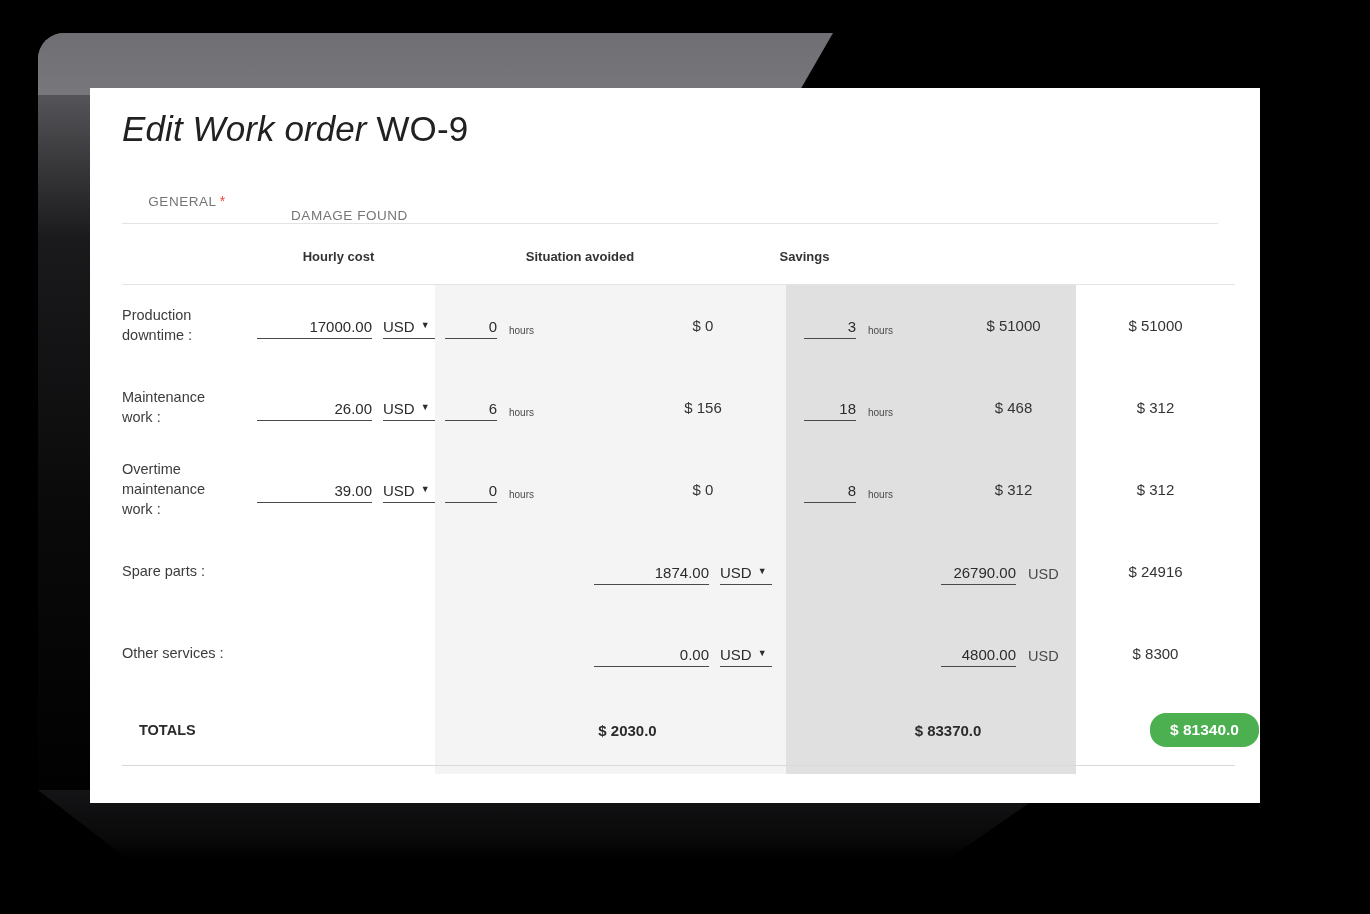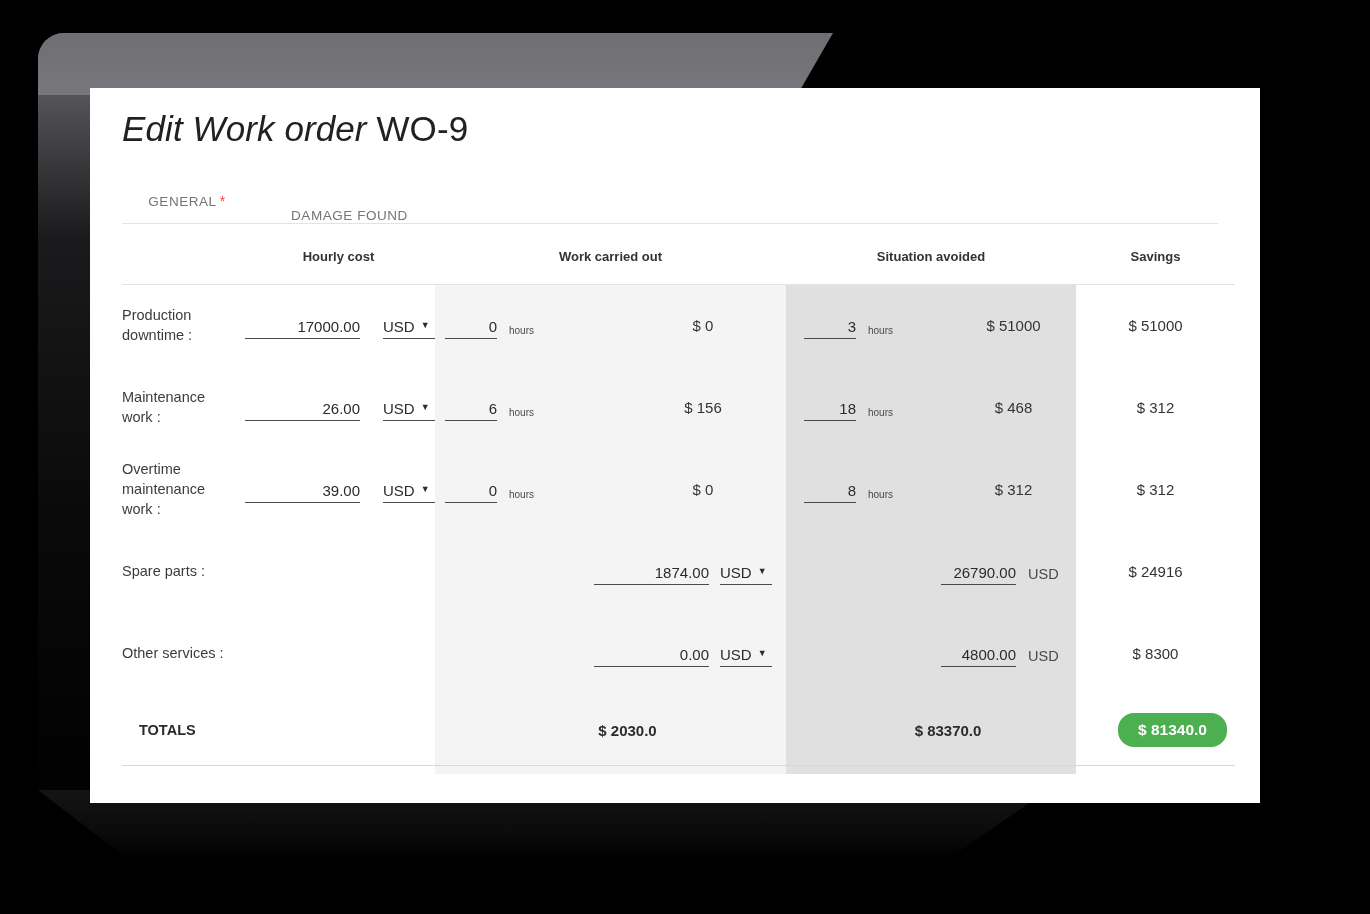--- a/index.html
+++ b/index.html
@@ -138,21 +138,21 @@
 
   .data-row { min-height: 82px; }
   .rowlabel {
     font-size: 14.5px;
     color: #3c3c3c;
     line-height: 20px;
     padding-right: 6px;
   }
 
   
-  .grp { display:flex; justify-content:flex-end;gap:12px; }
+  .grp { display:flex; justify-content:flex-end; }
   .fld {
     position: relative;
     border-bottom: 1px solid #4a4a4a;
     height: 27px;
     display: flex;
     align-items: flex-end;
     justify-content: flex-end;
     padding-bottom: 3px;
     font-size: 15px;
     color: #2b2b2b;
@@ -214,21 +214,21 @@
     display:inline-block;
     background:#4caf50;
     color:#fff;
     font-size:15.5px;
     font-weight:bold;
     border-radius:16px;
     padding:8px 20px;
     white-space:nowrap;
     cursor:pointer;
   }
-  .badge-wrap { width:100%; display:flex; justify-content:center; }
+  .badge-wrap { width:100%; display:flex; justify-content:center;margin-left:32px; }
   .tot-rule {
     position:absolute; left:0; bottom:0; width:1113px; height:1px; background:#d9d9d9;
   }
 </style>
 </head>
 <body>
 
 <div id="stage">
 
   <div class="gray-slab-left"></div>
@@ -253,21 +253,20 @@
     <div class="tbl">
       <div class="grid">
 
         <div class="band-work"></div>
         <div class="band-avoided"></div>
         <div class="hdr-rule"></div>
 
         <div class="row hdr">
           <div class="c c-label"></div>
           <div class="c c-hourly">Hourly cost</div>
-          <div class="c c-work">Work carried out</div>
           <div class="c c-avoided">Situation avoided</div>
           <div class="c c-savings">Savings</div>
         </div>
 
         <div class="row data-row">
           <div class="c-label rowlabel">Production downtime :</div>
           <div class="c-hourly grp">
             <div class="fld w-amount">17000.00</div>
             <div class="sel w-cur">
               <span class="cur">USD</span>

